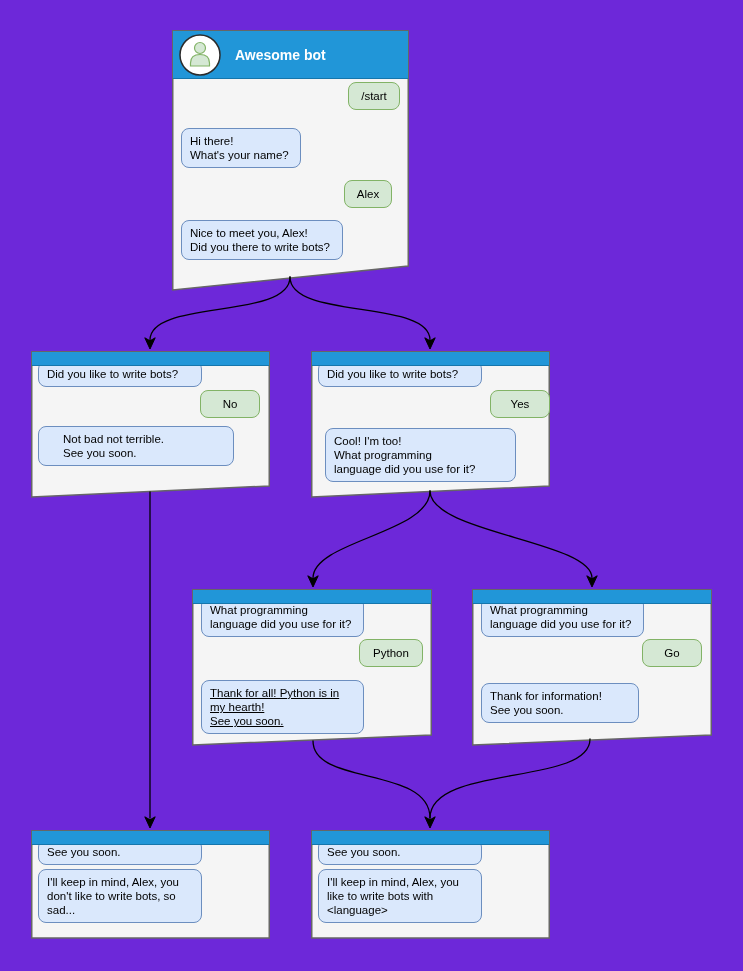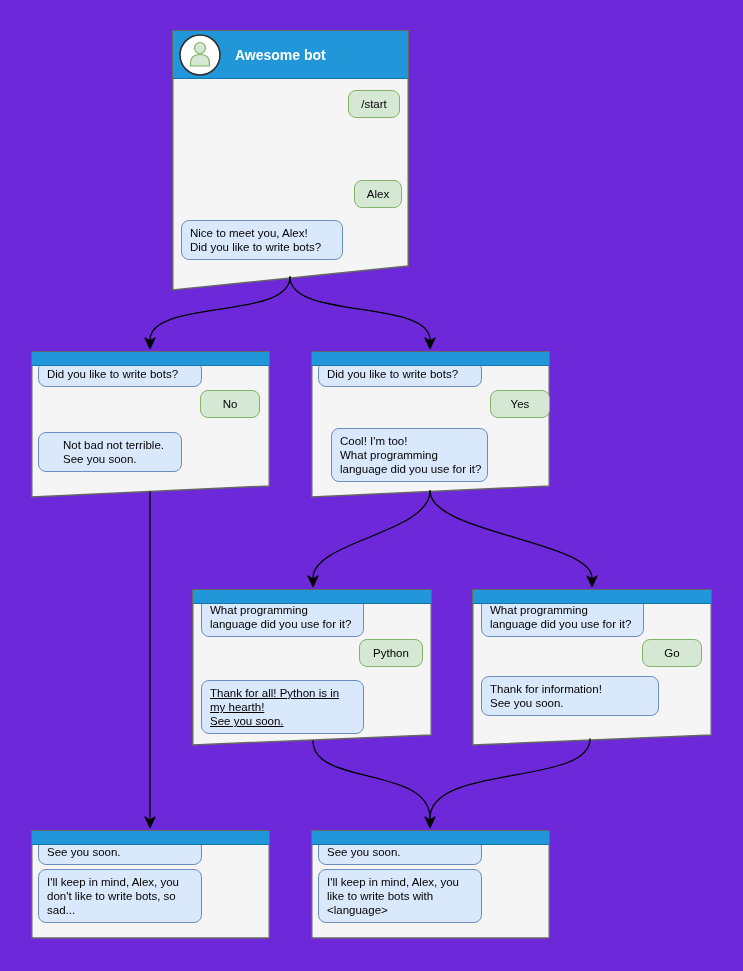--- a/index.html
+++ b/index.html
@@ -44,45 +44,47 @@
     <div class="win-header main" style="width:235px;">
       <svg class="avatar" width="44" height="44" viewBox="0 0 44 44">
         <circle cx="22" cy="22" r="20" fill="#FFFFFF" stroke="#2b2b2b" stroke-width="1.5"></circle>
         <g>
           <circle cx="22" cy="15" r="5.5" fill="#D5E8D4" stroke="#82B366" stroke-width="1.2"></circle>
           <path d="M12.5 33 L12.5 30 Q12.5 21.5 22 21.5 Q31.5 21.5 31.5 30 L31.5 33 Z" fill="#D5E8D4" stroke="#82B366" stroke-width="1.2"></path>
         </g>
       </svg>
       <span class="title">Awesome bot</span>
     </div>
-    <div class="bubble user" style="right:9px;top:60px;width:52px;">/start</div>
-    <div class="bubble user" style="right:7px;top:150px;width:48px;">Alex</div>
+    <div class="bubble user" style="right:9px;top:52px;width:52px;">/start</div>
+    <div class="bubble bot" style="left:9px;top:98px;width:120px;">Hi there!
+What's your name?</div>
+    <div class="bubble user" style="right:17px;top:150px;width:48px;">Alex</div>
     <div class="bubble bot" style="left:9px;top:190px;width:162px;">Nice to meet you, Alex!
-Did you like to write bots?</div>
+Did you there to write bots?</div>
   </div>
 
   <div class="window" style="left:31px;top:351px;width:239px;height:147px;">
     <svg class="frame" width="239" height="147">
       <polygon points="0.75,0.75 238.25,0.75 238.25,135 0.75,146"></polygon>
     </svg>
     <div class="win-header thin" style="width:237px;"></div>
     <div class="bubble bot clipped" style="left:7px;top:10px;width:164px;">Did you like to write bots?</div>
     <div class="bubble user" style="right:10px;top:39px;width:60px;">No</div>
-    <div class="bubble bot" style="left:7px;top:81px;width:144px;padding-left:24px;">Not bad not terrible.
+    <div class="bubble bot" style="left:7px;top:75px;width:196px;padding-left:24px;">Not bad not terrible.
 See you soon.</div>
   </div>
 
   <div class="window" style="left:311px;top:351px;width:239px;height:147px;">
     <svg class="frame" width="239" height="147">
       <polygon points="0.75,0.75 238.25,0.75 238.25,135 0.75,146"></polygon>
     </svg>
     <div class="win-header thin" style="width:237px;"></div>
     <div class="bubble bot clipped" style="left:7px;top:10px;width:164px;">Did you like to write bots?</div>
     <div class="bubble user" style="right:0;top:39px;width:60px;">Yes</div>
-    <div class="bubble bot" style="left:20px;top:77px;width:157px;">Cool! I'm too!
+    <div class="bubble bot" style="left:14px;top:77px;width:191px;">Cool! I'm too!
 What programming
 language did you use for it?</div>
   </div>
 
   <div class="window" style="left:192px;top:589px;width:240px;height:157px;">
     <svg class="frame" width="240" height="157">
       <polygon points="0.75,0.75 239.25,0.75 239.25,146 0.75,156"></polygon>
     </svg>
     <div class="win-header thin" style="width:238px;"></div>
     <div class="bubble bot clipped" style="left:9px;top:8px;width:163px;">What programming
@@ -94,21 +96,21 @@
   </div>
 
   <div class="window" style="left:472px;top:589px;width:240px;height:157px;">
     <svg class="frame" width="240" height="157">
       <polygon points="0.75,0.75 239.25,0.75 239.25,146 0.75,156"></polygon>
     </svg>
     <div class="win-header thin" style="width:238px;"></div>
     <div class="bubble bot clipped" style="left:9px;top:8px;width:163px;">What programming
 language did you use for it?</div>
     <div class="bubble user" style="right:10px;top:50px;width:60px;">Go</div>
-    <div class="bubble bot" style="left:9px;top:87px;width:178px;">Thank for information!
+    <div class="bubble bot" style="left:9px;top:94px;width:158px;">Thank for information!
 See you soon.</div>
   </div>
 
   <div class="window" style="left:31px;top:830px;width:239px;height:109px;">
     <svg class="frame" width="239" height="109">
       <polygon points="0.75,0.75 238.25,0.75 238.25,108 0.75,108"></polygon>
     </svg>
     <div class="win-header thin" style="width:237px;"></div>
     <div class="bubble bot clipped" style="left:7px;top:9px;width:164px;">See you soon.</div>
     <div class="bubble bot" style="left:7px;top:39px;width:164px;">I'll keep in mind, Alex, you

